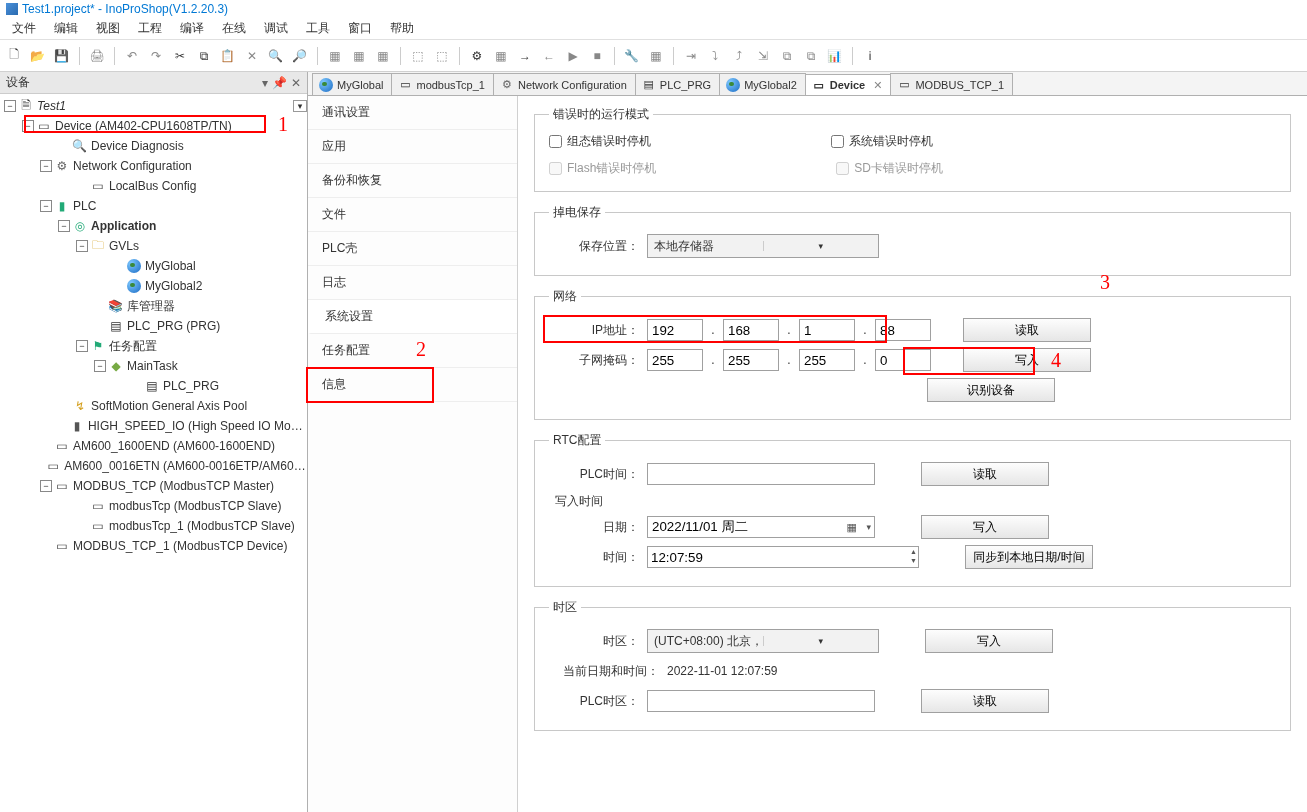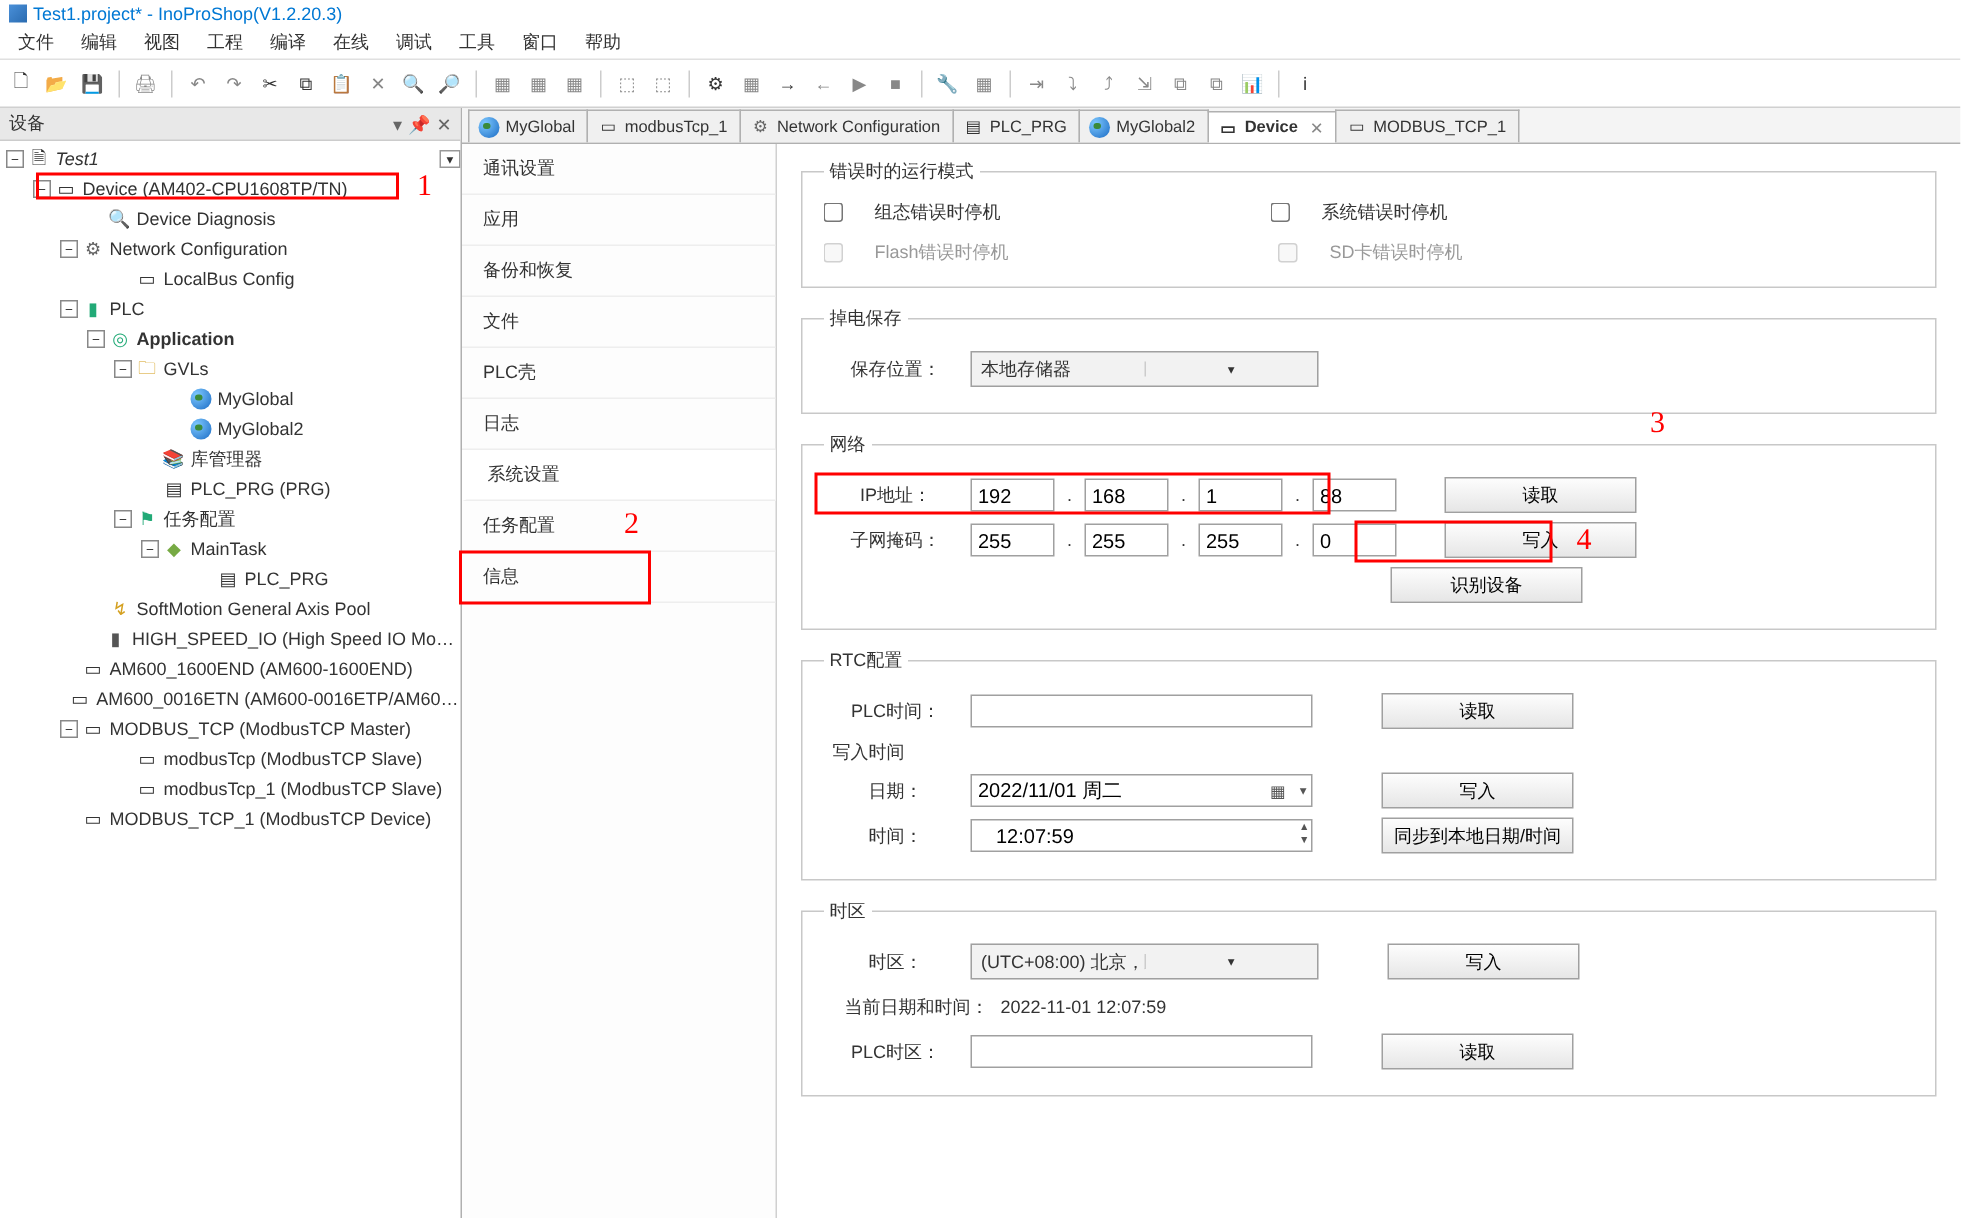--- a/index.html
+++ b/index.html
@@ -31,40 +31,40 @@
 .tab .tic { width:14px; height:14px; display:inline-flex;align-items:center;justify-content:center;}
 .tab .x { margin-left:4px; color:#888; font-weight:normal;}
 .content-row { flex:1; display:flex; }
 .sidemenu { width:210px; border-right:1px solid #d0d0d0; background:#fdfdfd; }
 .sidemenu-item { height:34px; display:flex; align-items:center; padding: 0 14px; border-bottom:1px solid #eee; cursor:pointer; }
 .sidemenu-item.active { background:#fff; border-left:3px solid transparent; }
 .config { flex:1; padding: 10px 16px; overflow:auto; position:relative;}
 fieldset { border:1px solid #c8c8c8; padding: 10px 14px 14px; margin-bottom:12px; position:relative; }
 legend { padding: 0 4px; font-size:12px; }
 .row { display:flex; align-items:center; height:30px; gap:8px; }
-.lbl-r { width:90px; text-align:center; padding-left:6px;}
+.lbl-r { width:90px; text-align:right; padding-left:6px;}
 input[type=text].ip { width:56px; height:22px; border:1px solid #a0a0a0; padding: 0 4px; text-align:left;}
 input[type=text].wide { width:228px; height:22px; border:1px solid #a0a0a0; padding: 0 4px;}
 .btn { width:128px; height:24px; border:1px solid #a0a0a0; background:linear-gradient(#fdfdfd,#e6e6e6); cursor:pointer; font-size:12px; font-family:inherit;}
-.chk { display:flex; align-items:center; gap:21px; }
+.chk { display:flex; align-items:center; gap:5px; }
 .chk input{ width:13px;height:13px;}
 .chk.disabled { color:#999; }
 .dot{ display:inline-block; width:4px; text-align:center;}
 .globe{ width:14px;height:14px; border-radius:50%; background:radial-gradient(circle at 30% 30%, #7ec8ff, #1a6bc4); position:relative; overflow:hidden;}
 .globe::after{content:"";position:absolute;left:3px;top:4px;width:5px;height:4px;background:#3a8a3a;border-radius:2px;}
 .gear{ color:#666;}
 .tree-row .label{ overflow:hidden; text-overflow:ellipsis;}
 .italic{ font-style:italic;}
 .bold{ font-weight:bold;}
 .date-wrap{ position:relative; display:inline-flex; align-items:center;}
 .date-wrap input{ width:228px; height:22px; border:1px solid #a0a0a0; padding:0 4px 0 4px;}
 .date-wrap .cal{ position:absolute; right:18px; font-size:11px; color:#555;}
 .date-wrap .dd{ position:absolute; right:4px; font-size:9px; color:#555;}
 .spin-wrap{ position:relative; display:inline-flex;}
-.spin-wrap input{ width:228px; height:22px; border:1px solid #a0a0a0; padding:0 16px 0 16px;}
+.spin-wrap input{ width:272px; height:22px; border:1px solid #a0a0a0; padding:0 16px 0 3px;}
 .spin-wrap .sp{ position:absolute; right:2px; top:1px; display:flex; flex-direction:column; font-size:7px; line-height:9px; color:#555;}
 .dropdown-combo{ display:inline-flex; height:24px; border:1px solid #a0a0a0; background:#f2f2f2; align-items:center; width:232px;}
 .dropdown-combo span{ flex:1; padding:0 6px; overflow:hidden; white-space:nowrap;}
 .dropdown-combo .ar{ width:16px; text-align:center; font-size:9px; border-left:1px solid #ccc;}
 </style>
 </head>
 <body>
 
 <div class="titlebar">
   <span class="ic"></span>

